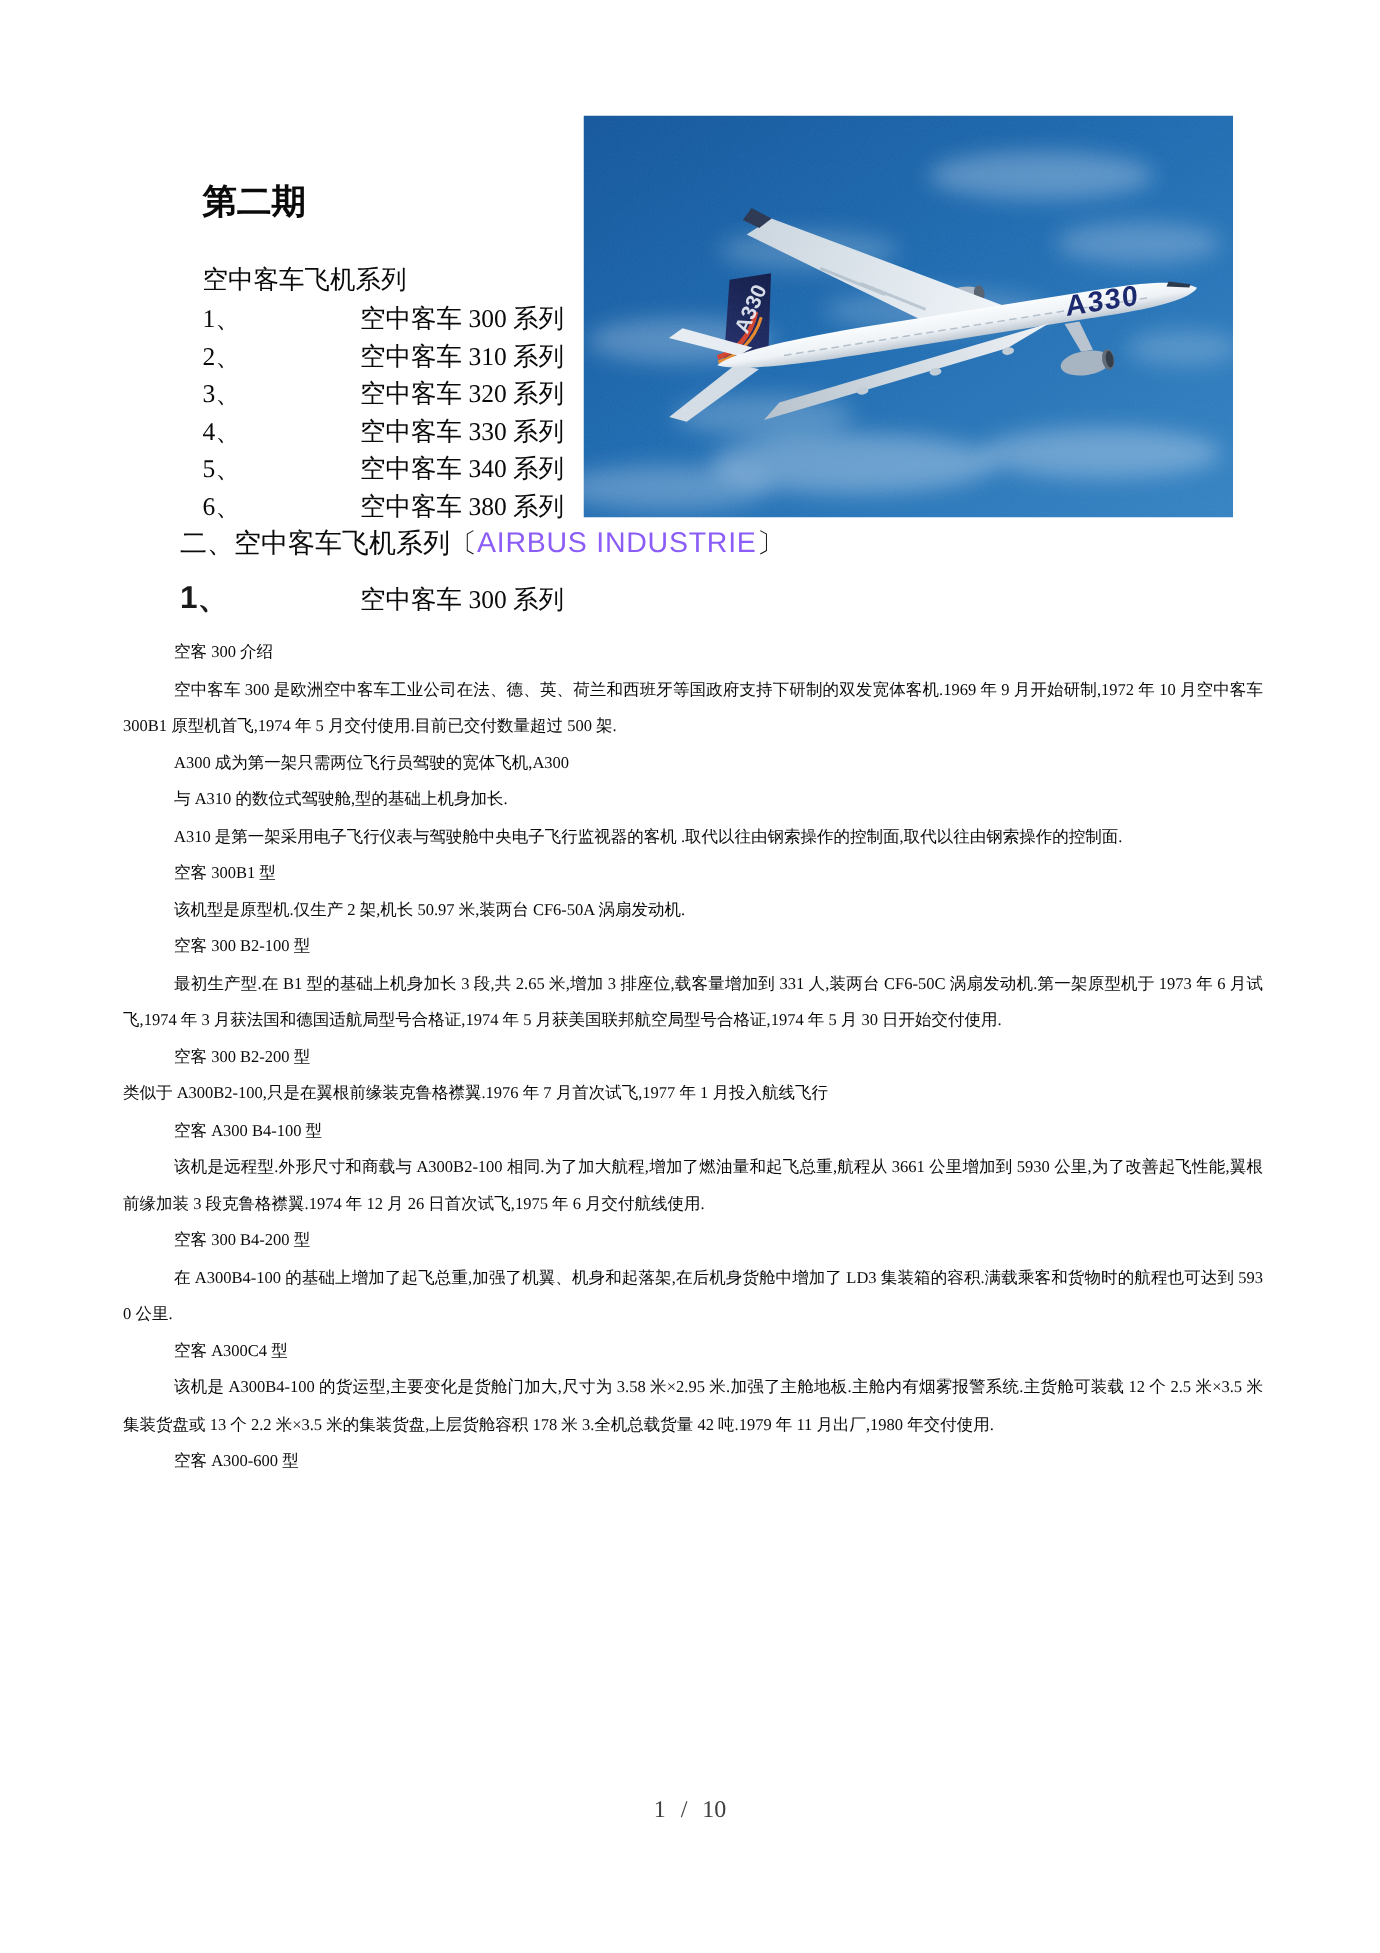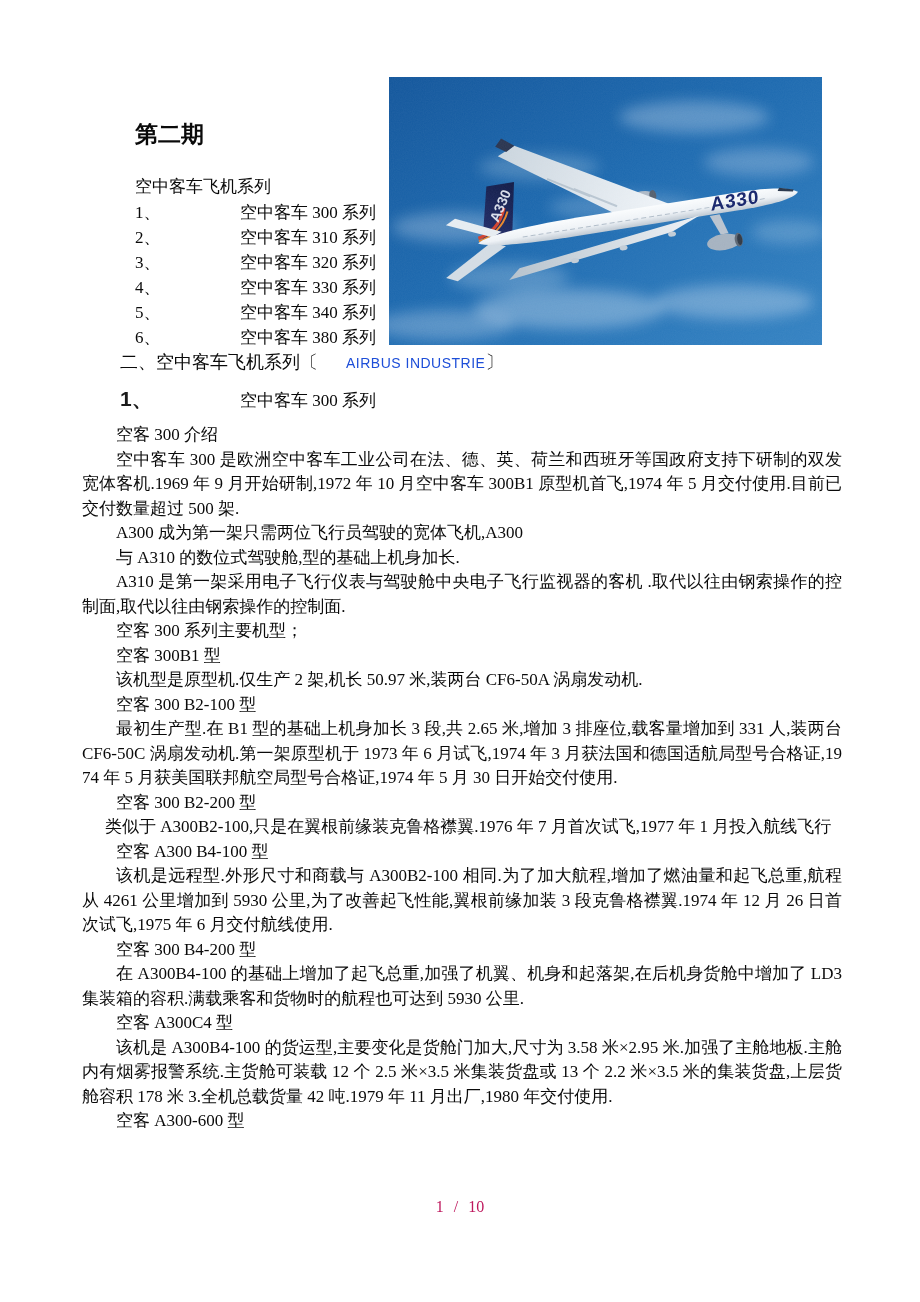--- a/index.html
+++ b/index.html
@@ -16,47 +16,47 @@
     margin:0 0 24px 53px;
   }
   .toc-title{font-size:17px;line-height:26px;margin-left:53px;}
   .toc-row{font-size:17px;line-height:25px;}
   .toc-num{display:inline-block;width:105px;margin-left:53px;}
   .toc-label{display:inline;}
 
   .sec-heading{font-size:18px;line-height:24px;margin-left:38px;white-space:nowrap;}
   .sec-latin{
     font-family:"Liberation Sans","DejaVu Sans",sans-serif;
-    font-size:14px;color:#1d4ed8;letter-spacing:0.5px;margin-left:28px;
+    font-size:19px;color:#8b5cf6;letter-spacing:0.5px;
   }
 
   .sub-heading{margin:10px 0 8px 38px;line-height:28px;}
   .sub-num{
     font-family:"Liberation Sans","DejaVu Sans",sans-serif;
     font-weight:bold;font-size:21px;line-height:28px;
     display:inline-block;width:120px;color:#1a1a1a;
   }
   .sub-title{font-size:17px;}
 
   .article p{
-    margin:0;font-size:17px;line-height:24.5px;
+    margin:0;font-size:11px;line-height:24.5px;
     text-align:justify;word-break:break-all;
   }
   .article p.indent{text-indent:34px;}
-  .article p.plain{text-indent:0;margin-left:23px;}
+  .article p.plain{text-indent:0;}
 
   .photo{
     position:absolute;left:389px;top:77px;width:433px;height:268px;
     z-index:3;line-height:0;
   }
   .photo svg{display:block;}
 
   .footer{
     position:absolute;top:1196px;left:0;right:0;
-    text-align:center;font-size:16px;line-height:22px;color:#be185d;
+    text-align:center;font-size:16px;line-height:22px;color:#404040;
   }
   .footer span{margin:0 5px;}
 </style>
 </head>
 <body>
 
 <div class="page">
 
   <div class="photo">
     <svg viewBox="0 0 433 268" width="433" height="268">
@@ -169,29 +169,28 @@
     <div class="sub-heading">
       <span class="sub-num">1、</span><span class="sub-title">空中客车 300 系列</span>
     </div>
 
     <div class="article" id="article">
         <p class="indent">空客 300 介绍</p>
         <p class="indent">空中客车 300 是欧洲空中客车工业公司在法、德、英、荷兰和西班牙等国政府支持下研制的双发宽体客机.1969 年 9 月开始研制,1972 年 10 月空中客车 300B1 原型机首飞,1974 年 5 月交付使用.目前已交付数量超过 500 架.</p>
         <p class="indent">A300 成为第一架只需两位飞行员驾驶的宽体飞机,A300</p>
         <p class="indent">与 A310 的数位式驾驶舱,型的基础上机身加长.</p>
         <p class="indent">A310 是第一架采用电子飞行仪表与驾驶舱中央电子飞行监视器的客机 .取代以往由钢索操作的控制面,取代以往由钢索操作的控制面.</p>
-        <p class="indent">空客 300 系列主要机型；</p>
         <p class="indent">空客 300B1 型</p>
         <p class="indent">该机型是原型机.仅生产 2 架,机长 50.97 米,装两台 CF6-50A 涡扇发动机.</p>
         <p class="indent">空客 300 B2-100 型</p>
         <p class="indent">最初生产型.在 B1 型的基础上机身加长 3 段,共 2.65 米,增加 3 排座位,载客量增加到 331 人,装两台 CF6-50C 涡扇发动机.第一架原型机于 1973 年 6 月试飞,1974 年 3 月获法国和德国适航局型号合格证,1974 年 5 月获美国联邦航空局型号合格证,1974 年 5 月 30 日开始交付使用.</p>
         <p class="indent">空客 300 B2-200 型</p>
         <p class="plain">类似于 A300B2-100,只是在翼根前缘装克鲁格襟翼.1976 年 7 月首次试飞,1977 年 1 月投入航线飞行</p>
         <p class="indent">空客 A300 B4-100 型</p>
-        <p class="indent">该机是远程型.外形尺寸和商载与 A300B2-100 相同.为了加大航程,增加了燃油量和起飞总重,航程从 4261 公里增加到 5930 公里,为了改善起飞性能,翼根前缘加装 3 段克鲁格襟翼.1974 年 12 月 26 日首次试飞,1975 年 6 月交付航线使用.</p>
+        <p class="indent">该机是远程型.外形尺寸和商载与 A300B2-100 相同.为了加大航程,增加了燃油量和起飞总重,航程从 3661 公里增加到 5930 公里,为了改善起飞性能,翼根前缘加装 3 段克鲁格襟翼.1974 年 12 月 26 日首次试飞,1975 年 6 月交付航线使用.</p>
         <p class="indent">空客 300 B4-200 型</p>
         <p class="indent">在 A300B4-100 的基础上增加了起飞总重,加强了机翼、机身和起落架,在后机身货舱中增加了 LD3 集装箱的容积.满载乘客和货物时的航程也可达到 5930 公里.</p>
         <p class="indent">空客 A300C4 型</p>
         <p class="indent">该机是 A300B4-100 的货运型,主要变化是货舱门加大,尺寸为 3.58 米×2.95 米.加强了主舱地板.主舱内有烟雾报警系统.主货舱可装载 12 个 2.5 米×3.5 米集装货盘或 13 个 2.2 米×3.5 米的集装货盘,上层货舱容积 178 米 3.全机总载货量 42 吨.1979 年 11 月出厂,1980 年交付使用.</p>
         <p class="indent">空客 A300-600 型</p>
       </div>
 
   </div>
 
   <div class="footer">

